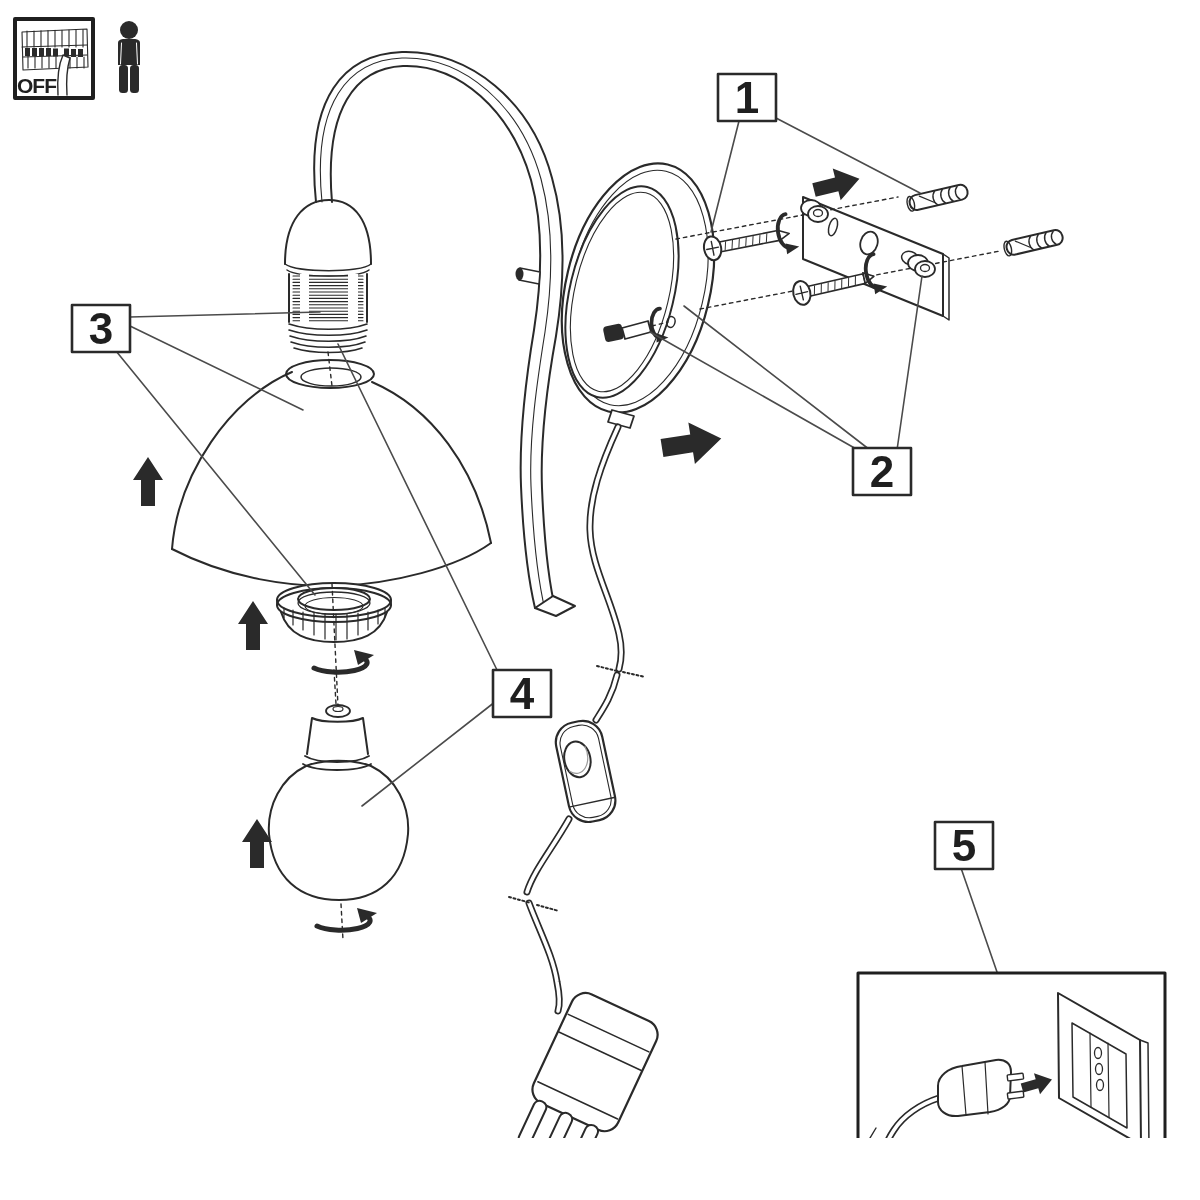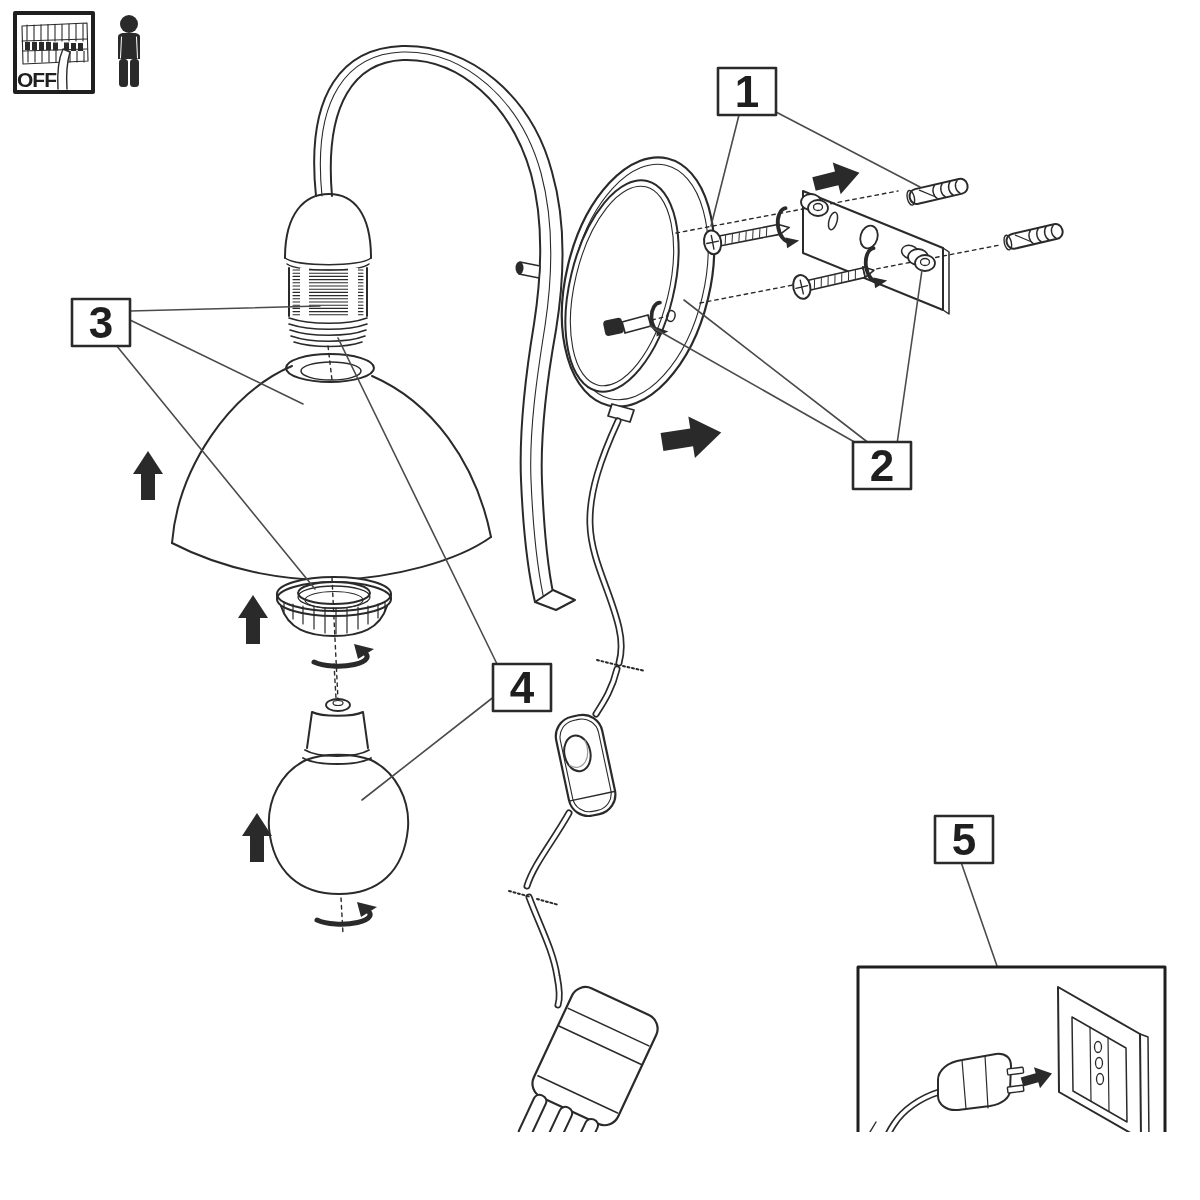--- a/index.html
+++ b/index.html
@@ -1,17 +1,17 @@
 <!DOCTYPE html>
 <html><head>
 <meta charset="utf-8">
 <style>
   html,body{margin:0;padding:0;background:#ffffff;}
   .stage{position:relative;width:1200px;height:1132px;background:#ffffff;overflow:hidden;
-         font-family:"Liberation Sans",sans-serif;}
+         font-family:"Liberation Sans",sans-serif;margin-top:6px;}
   svg text{user-select:none;}
   .num{font-family:"Liberation Sans",sans-serif;font-weight:800;font-size:44px;fill:#1f1f1f;stroke:none;}
   .offtxt{font-family:"Liberation Sans",sans-serif;font-weight:800;font-size:21px;letter-spacing:-1px;fill:#1f1f1f;stroke:none;}
   .leader{stroke:#4b4b4b;stroke-width:1.6;fill:none;}
   .dash{stroke:#2a2a2a;stroke-width:1.4;stroke-dasharray:3.5 4;fill:none;}
   .dots{stroke:#2a2a2a;stroke-width:2;stroke-dasharray:2 2.6;fill:none;}
   .wf{fill:#ffffff;}
   .bf{fill:#2a2a2a;stroke:none;}
   .thin{stroke-width:1.1;}
   .cord-o{stroke:#2a2a2a;stroke-width:7;fill:none;}

